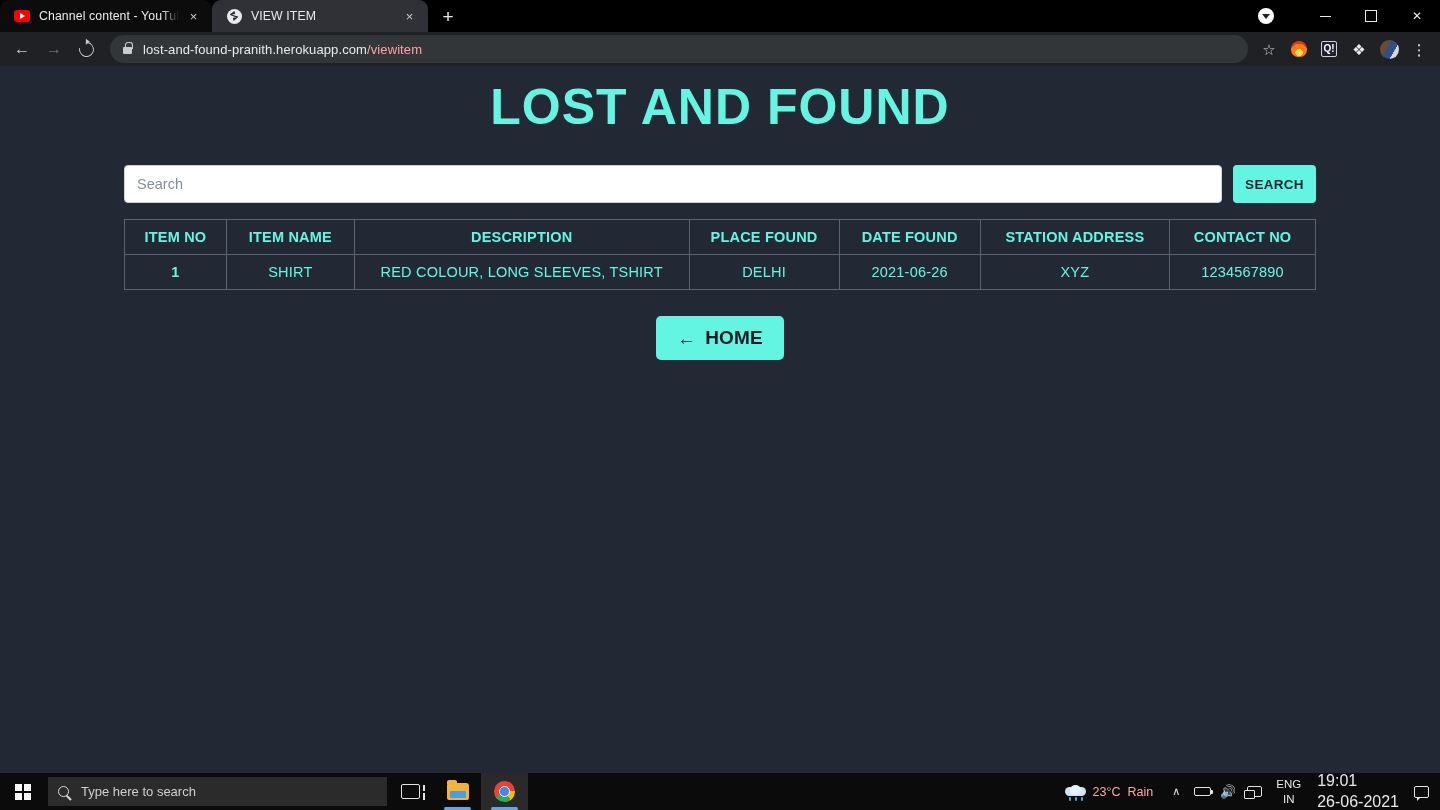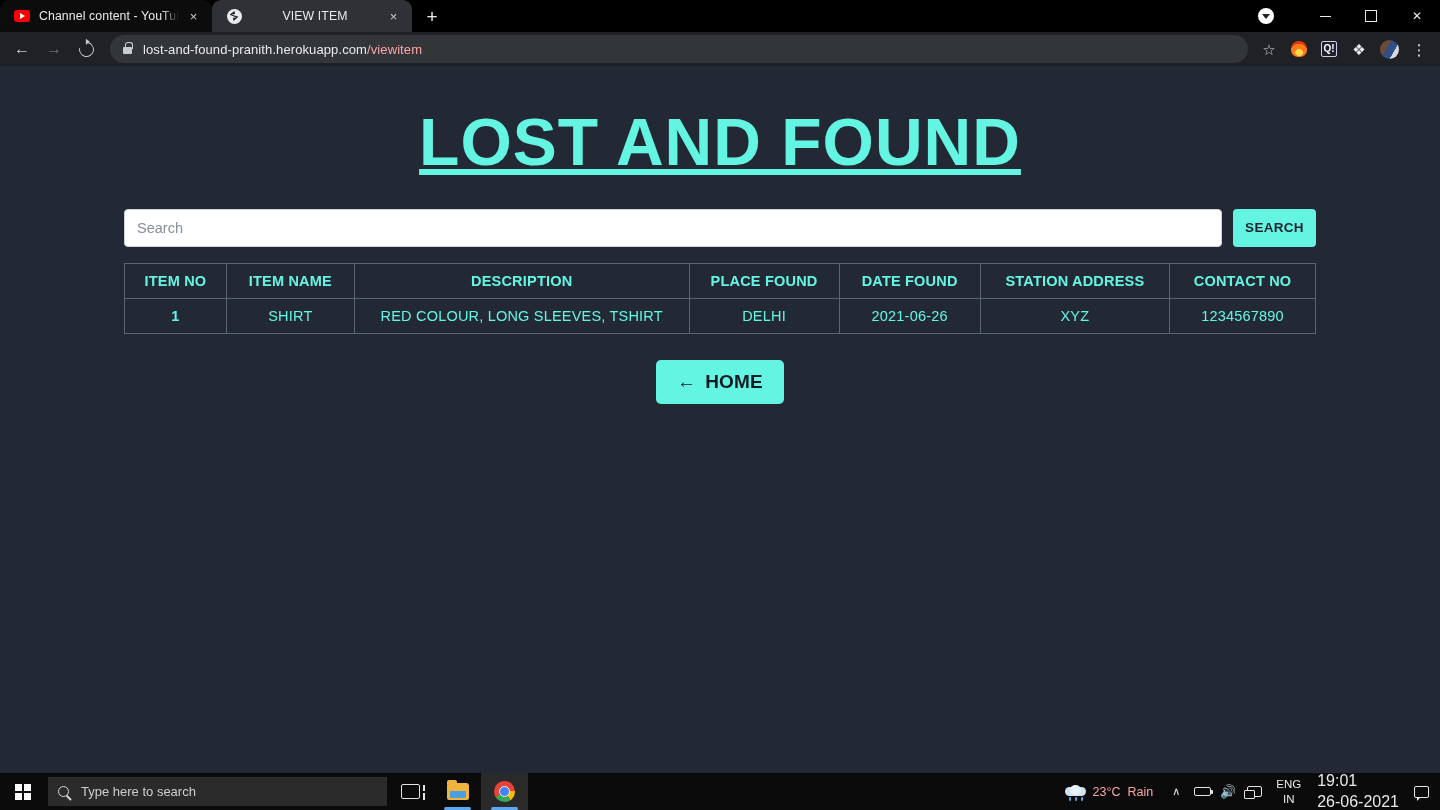--- a/index.html
+++ b/index.html
@@ -16,21 +16,21 @@
   .tabstrip {
     height: 32px; background: #000000;
     display: flex; align-items: flex-end; position: relative;
   }
   .tab {
     height: 32px; display: flex; align-items: center;
     padding: 0 10px 0 14px; position: relative;
     border-radius: 9px 9px 0 0; min-width: 0;
   }
   .tab.inactive { background: #0c0c0c; width: 212px; }
-  .tab.active { background: #303136; width: 200px; text-align: center; }
+  .tab.active { background: #303136; width: 216px; }
   .tab-fav {
     width: 16px; height: 16px; flex: 0 0 16px; margin-right: 9px;
     display: flex; align-items: center; justify-content: center;
   }
   .yt-fav {
     width: 16px; height: 12px; background: #ff0000; border-radius: 3px;
     display: flex; align-items: center; justify-content: center;
   }
   .yt-fav::after {
     content: ""; width: 0; height: 0;
@@ -143,23 +143,23 @@
   }
   .kebab { color: #e8eaed; font-size: 15px; line-height: 1; letter-spacing: 0; }
 
   
   .viewport {
     position: absolute; left: 0; top: 66px; width: 1440px; height: 707px;
     background: #222935; overflow: hidden;
   }
   .page-title {
     text-align: center;
-    font-size: 66px; font-weight: 700; letter-spacing: 1px;
+    font-size: 50px; font-weight: 700; letter-spacing: 1px;
     color: #64f4e2;
-    margin-top: 40px; line-height: 1.1; text-decoration: underline;
+    margin-top: 14px; line-height: 1.1;
   }
   .content { width: 1192px; margin: 30px auto 0; }
 
   .searchrow { display: flex; align-items: stretch; height: 38px; border-radius: 8px; }
   .search-input {
     flex: 1 1 auto; background: #fff; border: 1px solid #cfd4da;
     border-radius: 4px; font-size: 14.5px; color: #495057;
     padding: 0 12px; font-family: "Liberation Sans", sans-serif;
     outline: none; min-width: 0;
   }

